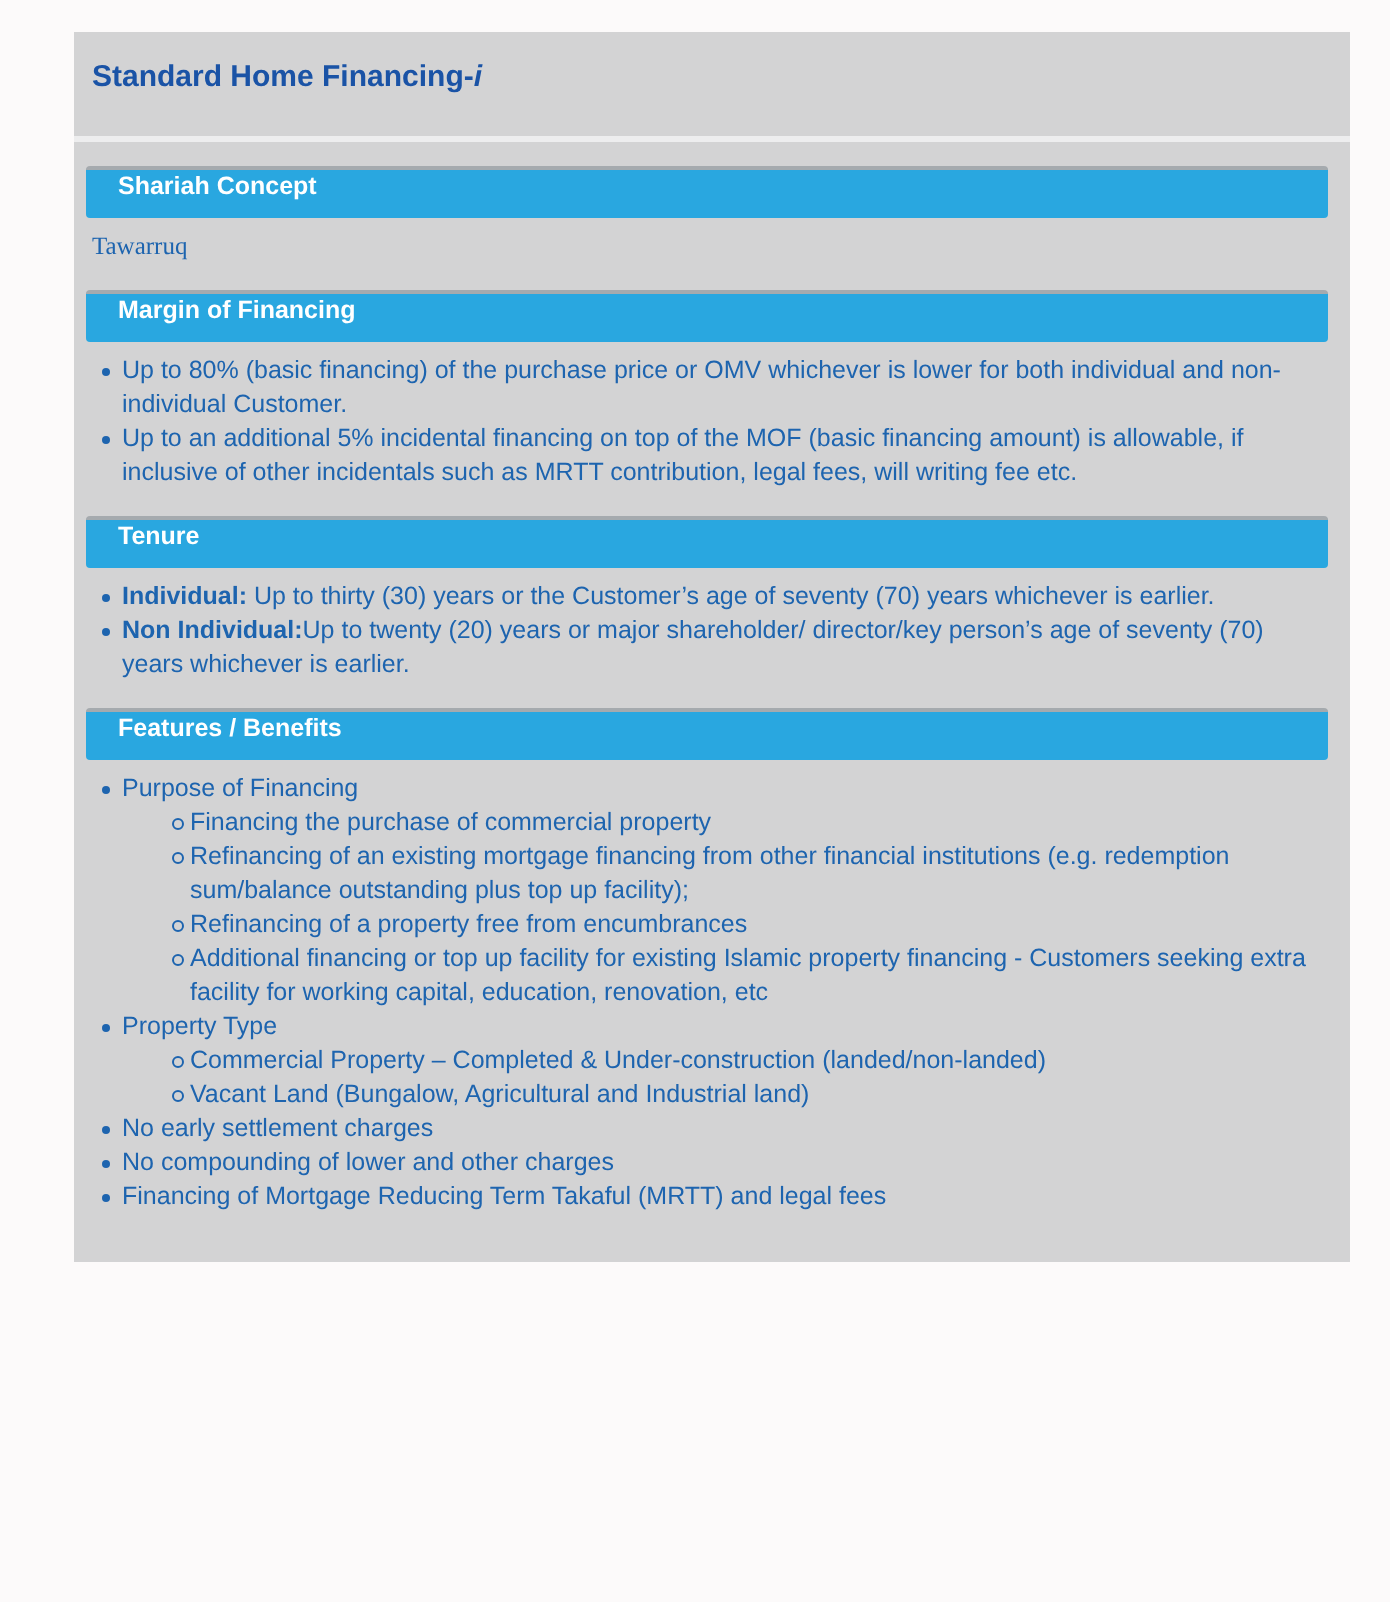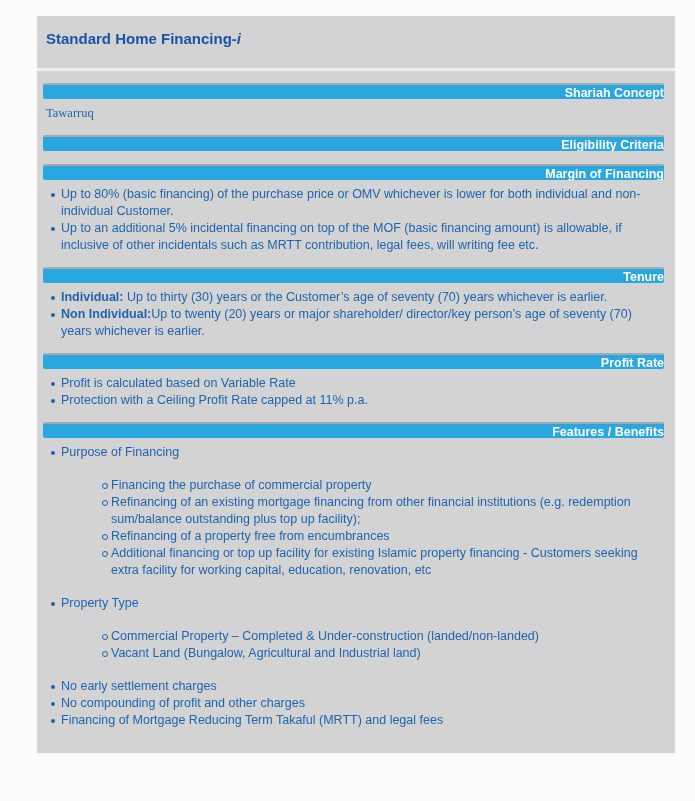--- a/index.html
+++ b/index.html
@@ -32,40 +32,39 @@
     background: #ededee;
   }
   .card-body {
     padding: 0 11px 24px 6px;
     color: #1d64af;
     font-size: 12.5px;
     line-height: 17px;
   }
   .section-header {
     margin-top: 13px;
-    height: 16px;
+    height: 26px;
     background: #29a7e0;
     border-top: 2px solid #a5aaae;
     border-radius: 2px;
     color: #ffffff;
     font-weight: bold;
     font-size: 12.5px;
     line-height: 17px;
-    padding-left: 4px;
+    padding-left: 16px;
     overflow: hidden;
-    text-align: right;
   }
   .section:first-child .section-header { margin-top: 12px; }
   .plain {
     margin: 6px 0 0 0;
     padding-left: 3px;
     font-family: Liberation Serif, serif;
   }
   ul { list-style: none; margin: 6px 0 0 0; padding: 0; }
-  ul.l2 { margin: 16px; }
+  ul.l2 { margin: 0; }
   .l1 > li { position: relative; padding-left: 18px; }
   .l1 > li::before {
     content: "";
     position: absolute;
     left: 8px;
     top: 6.5px;
     width: 4px;
     height: 4px;
     border-radius: 50%;
     background: #1d64af;
@@ -93,21 +92,20 @@
   </div>
   <div class="divider"></div>
   <div class="card-body">
 
     <div class="section">
       <div class="section-header">Shariah Concept</div>
       <p class="plain">Tawarruq</p>
     </div>
 
     <div class="section">
-      <div class="section-header">Eligibility Criteria</div>
     </div>
 
     <div class="section">
     </div>
 
     <div class="section">
       <div class="section-header">Margin of Financing</div>
       <ul class="l1">
         <li>Up to 80% (basic financing) of the purchase price or OMV whichever is lower for both individual and non-individual Customer.</li>
         <li>Up to an additional 5% incidental financing on top of the MOF (basic financing amount) is allowable, if inclusive of other incidentals such as MRTT contribution, legal fees, will writing fee etc.</li>
@@ -115,27 +113,20 @@
     </div>
 
     <div class="section">
       <div class="section-header">Tenure</div>
       <ul class="l1">
         <li><b>Individual:</b><span> Up to thirty (30) years or the Customer’s age of seventy (70) years whichever is earlier.</span></li>
         <li><b>Non Individual:</b><span>Up to twenty (20) years or major shareholder/ director/key person’s age of seventy (70) years whichever is earlier.</span></li>
       </ul>
     </div>
 
-    <div class="section">
-      <div class="section-header">Profit Rate</div>
-      <ul class="l1">
-        <li>Profit is calculated based on Variable Rate</li>
-        <li>Protection with a Ceiling Profit Rate capped at 11% p.a.</li>
-      </ul>
-    </div>
 
     <div class="section">
       <div class="section-header">Features / Benefits</div>
       <ul class="l1">
         <li>
           <span>Purpose of Financing</span>
           <ul class="l2">
             <li>Financing the purchase of commercial property</li>
             <li>Refinancing of an existing mortgage financing from other financial institutions (e.g. redemption sum/balance outstanding plus top up facility);</li>
             <li>Refinancing of a property free from encumbrances</li>
@@ -143,19 +134,19 @@
           </ul>
         </li>
         <li>
           <span>Property Type</span>
           <ul class="l2">
             <li>Commercial Property – Completed &amp; Under-construction (landed/non-landed)</li>
             <li>Vacant Land (Bungalow, Agricultural and Industrial land)</li>
           </ul>
         </li>
         <li>No early settlement charges</li>
-        <li>No compounding of profit and other charges</li>
+        <li>No compounding of lower and other charges</li>
         <li>Financing of Mortgage Reducing Term Takaful (MRTT) and legal fees</li>
       </ul>
     </div>
 
   </div>
 </div>
 
 </body></html>

